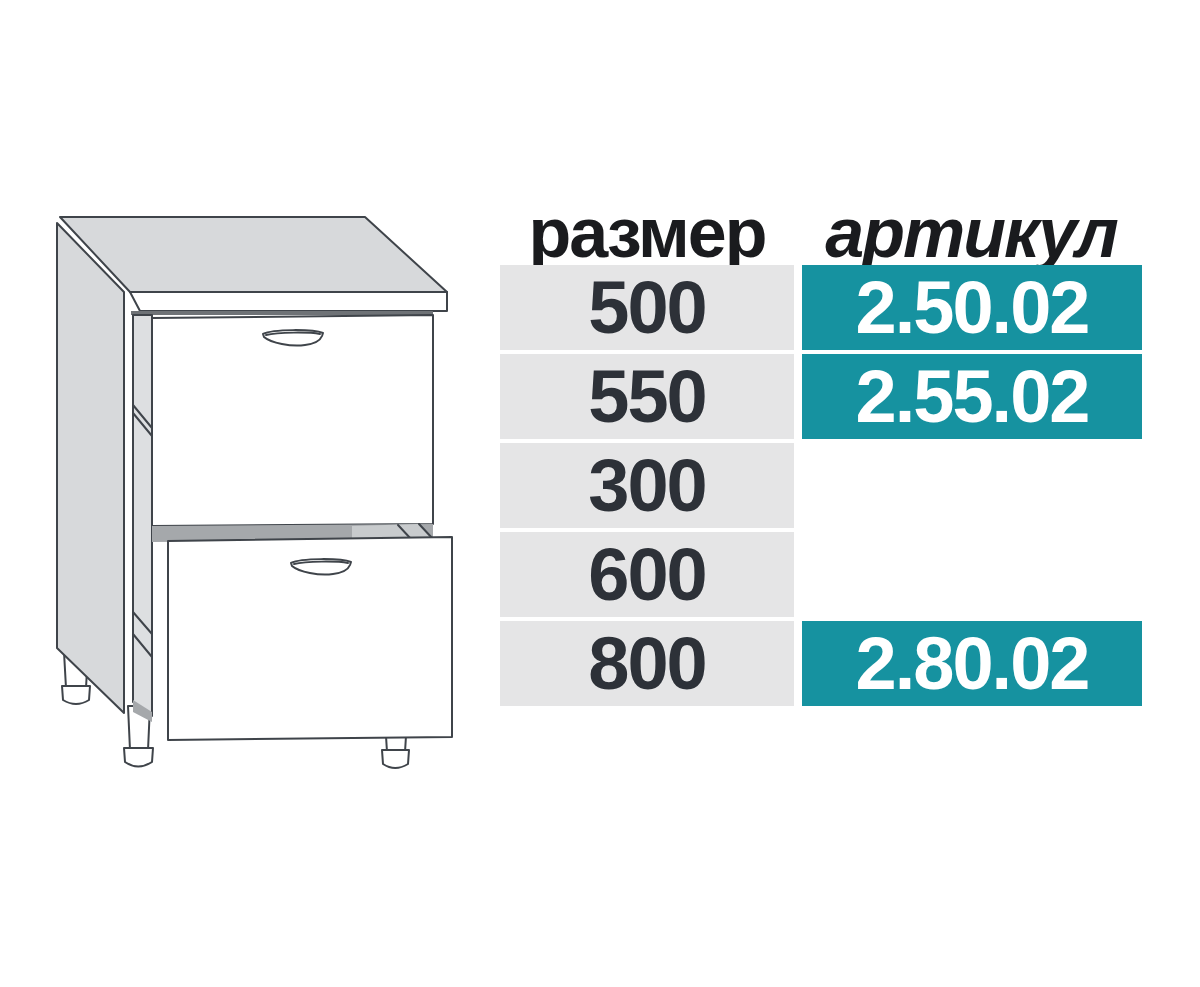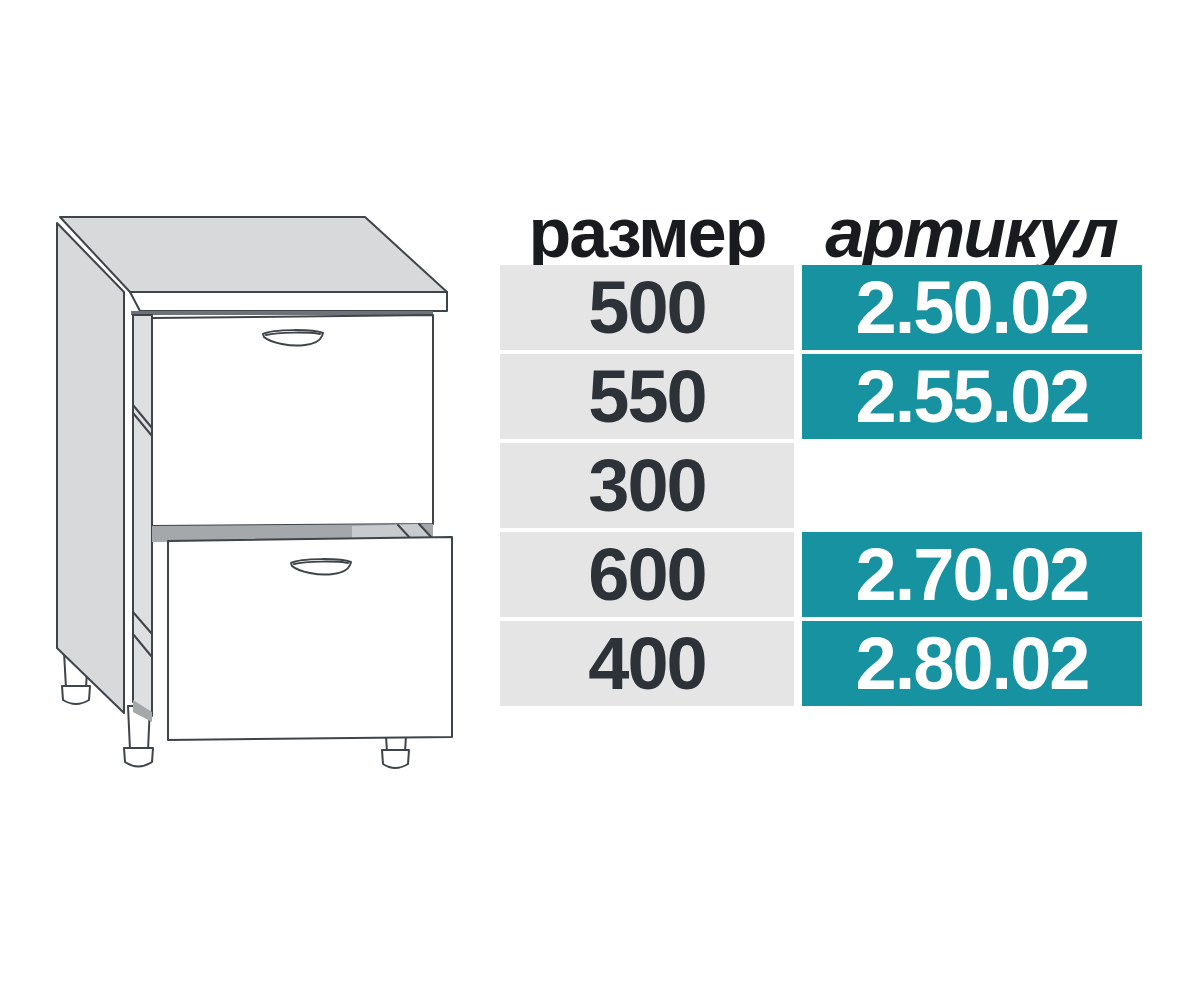--- a/index.html
+++ b/index.html
@@ -120,19 +120,18 @@
   </div>
   <div class="tr">
     <div class="td size">550</div>
     <div class="td article">2.55.02</div>
   </div>
   <div class="tr">
     <div class="td size">300</div>
   </div>
   <div class="tr">
     <div class="td size">600</div>
-    <div class="td article">2.70.02</div>
   </div>
   <div class="tr">
-    <div class="td size">400</div>
+    <div class="td size">800</div>
     <div class="td article">2.80.02</div>
   </div>
 </div>
 
 </body></html>

